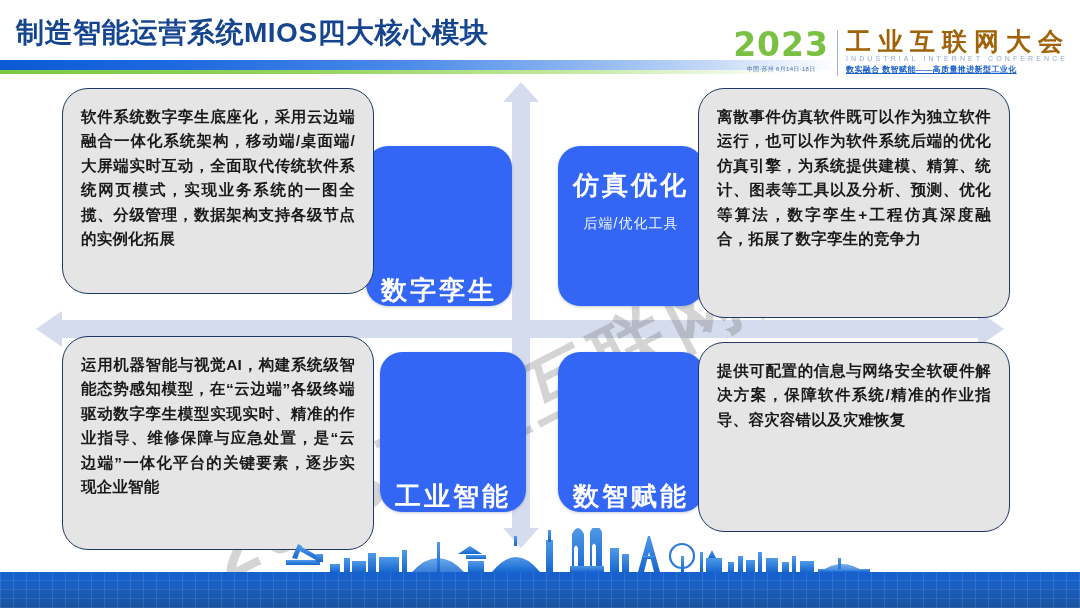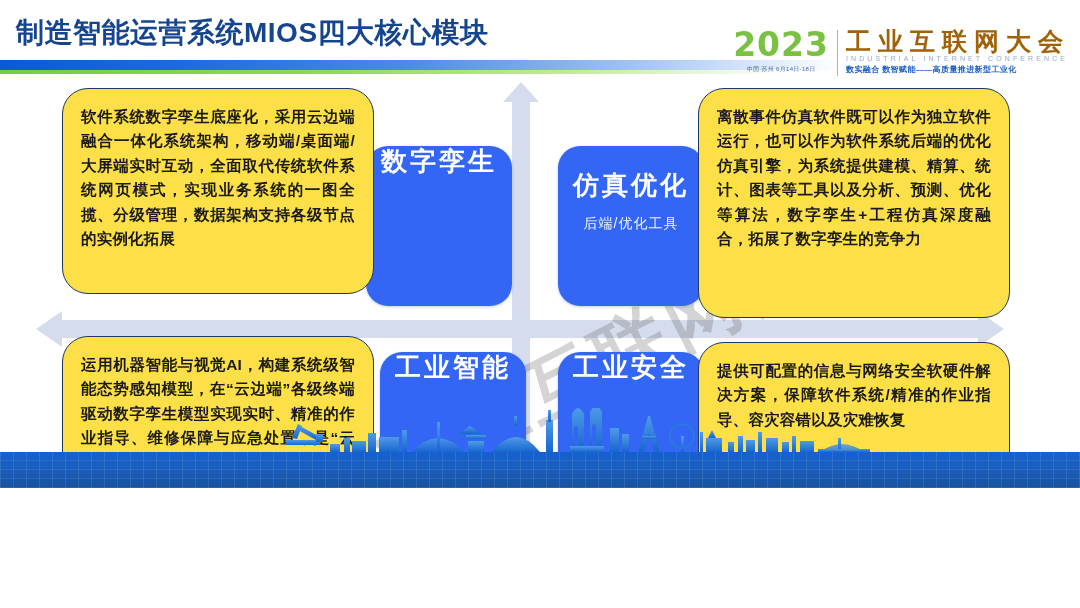--- a/index.html
+++ b/index.html
@@ -2,21 +2,21 @@
 <html><head>
 <meta charset="utf-8">
 <style>
   html,body{margin:0;padding:0;}
   body{
     width:1080px;height:608px;overflow:hidden;
     background:#ffffff;
     font-family:"Liberation Sans","DejaVu Sans",sans-serif;
     position:relative;
   }
-  #slide{position:absolute;inset:0;width:1080px;height:488px;overflow:hidden;background:#fff;}
+  #slide{position:absolute;inset:0;width:1080px;height:608px;overflow:hidden;background:#fff;}
 
   
   .page-title{
     position:absolute;left:16px;top:14px;
     font-size:28px;font-weight:700;color:#15458f;
     letter-spacing:.5px;white-space:nowrap;
   }
   .divider-wrap{position:absolute;left:0;top:60px;width:1080px;height:16px;}
   .divider-blue{
     position:absolute;left:0;top:0;width:840px;height:10px;
@@ -32,21 +32,21 @@
   .logo-year{
     font-size:33px;font-weight:700;color:#7ac143;line-height:1;
     letter-spacing:1px;font-family:"DejaVu Sans",sans-serif;
   }
   .logo-left{display:flex;flex-direction:column;align-items:center;padding-right:8px;}
   .logo-date{font-size:6px;color:#4f6fa8;margin-top:4px;letter-spacing:.3px;white-space:nowrap;}
   .logo-sep{width:1px;background:#9fb6d8;align-self:stretch;margin:2px 8px 2px 0;}
   .logo-right{display:flex;flex-direction:column;}
   .logo-cn{font-size:25px;font-weight:700;color:#a16207;letter-spacing:7px;line-height:1.05;white-space:nowrap;}
   .logo-en{font-size:7px;color:#8fa9cc;letter-spacing:3.1px;line-height:1.5;white-space:nowrap;}
-  .logo-slogan{font-size:8px;color:#1a5fc8;font-weight:700;letter-spacing:.4px;line-height:1.3;white-space:nowrap;}
+  .logo-slogan{font-size:8px;color:#1a5fc8;font-weight:700;letter-spacing:.4px;line-height:1.3;white-space:nowrap;text-decoration:underline;}
 
   
   .board{position:absolute;left:0;top:80px;width:1080px;height:470px;}
 
   
   .axis-v{
     position:absolute;left:512px;top:18px;width:18px;height:434px;
     background:#d5dced;
   }
   .axis-h{
@@ -55,34 +55,34 @@
   }
   .arrowhead{position:absolute;width:0;height:0;}
   .ah-up{left:503px;top:2px;border-left:18px solid transparent;border-right:18px solid transparent;border-bottom:20px solid #d5dced;}
   .ah-down{left:503px;top:448px;border-left:18px solid transparent;border-right:18px solid transparent;border-top:20px solid #d5dced;}
   .ah-left{left:36px;top:231px;border-top:18px solid transparent;border-bottom:18px solid transparent;border-right:26px solid #d5dced;}
   .ah-right{left:978px;top:231px;border-top:18px solid transparent;border-bottom:18px solid transparent;border-left:26px solid #d5dced;}
 
   
   .card{
     position:absolute;border-radius:22px;background:#3366f5;
-    display:flex;flex-direction:column;align-items:center;justify-content:flex-start;
+    display:flex;flex-direction:column;align-items:center;justify-content:flex-end;
     color:#ffffff;box-shadow:0 1px 3px rgba(20,50,120,.25);
   }
   .card .c-title{font-size:26px;font-weight:700;letter-spacing:3px;line-height:1.2;}
   .card .c-sub{font-size:14px;font-weight:400;letter-spacing:1px;margin-top:14px;color:#eef3ff;}
   #card-tl{left:366px;top:66px;width:146px;height:160px;}
   #card-tr{left:558px;top:66px;width:146px;height:160px;justify-content:flex-start;padding-top:24px;box-sizing:border-box;}
   #card-bl{left:380px;top:272px;width:146px;height:160px;}
   #card-br{left:558px;top:272px;width:146px;height:160px;}
 
   
   .tbox{
     position:absolute;box-sizing:border-box;
-    background:#fde047;border:1.4px solid #1f3864;border-radius:26px;
+    background:#e5e5e5;border:1.4px solid #1f3864;border-radius:26px;
     color:#1a1a1a;font-size:15.5px;line-height:1.58;
     font-weight:700;padding:16px 18px;
     letter-spacing:.2px;
   }
   #box-tl{left:62px;top:8px;width:312px;height:206px;}
   #box-tr{left:698px;top:8px;width:312px;height:230px;}
   #box-bl{left:62px;top:256px;width:312px;height:214px;}
   #box-br{left:698px;top:262px;width:312px;height:190px;}
   .tbox p{margin:0;text-align:justify;text-justify:inter-ideograph;}
 
@@ -149,21 +149,21 @@
       <div class="c-title">数字孪生</div>
     </div>
     <div class="card" id="card-tr">
       <div class="c-title">仿真优化</div>
       <div class="c-sub">后端/优化工具</div>
     </div>
     <div class="card" id="card-bl">
       <div class="c-title">工业智能</div>
     </div>
     <div class="card" id="card-br">
-      <div class="c-title">工业安全</div>
+      <div class="c-title">数智赋能</div>
     </div>
 
     <div class="tbox" id="box-tl">
       <p>软件系统数字孪生底座化，采用云边端融合一体化系统架构，移动端/桌面端/大屏端实时互动，全面取代传统软件系统网页模式，实现业务系统的一图全揽、分级管理，数据架构支持各级节点的实例化拓展</p>
     </div>
     <div class="tbox" id="box-bl">
       <p>运用机器智能与视觉AI，构建系统级智能态势感知模型，在“云边端”各级终端驱动数字孪生模型实现实时、精准的作业指导、维修保障与应急处置，是“云边端”一体化平台的关键要素，逐步实现企业智能</p>
     </div>
     <div class="tbox" id="box-tr">
       <p>离散事件仿真软件既可以作为独立软件运行，也可以作为软件系统后端的优化仿真引擎，为系统提供建模、精算、统计、图表等工具以及分析、预测、优化等算法，数字孪生+工程仿真深度融合，拓展了数字孪生的竞争力</p>

